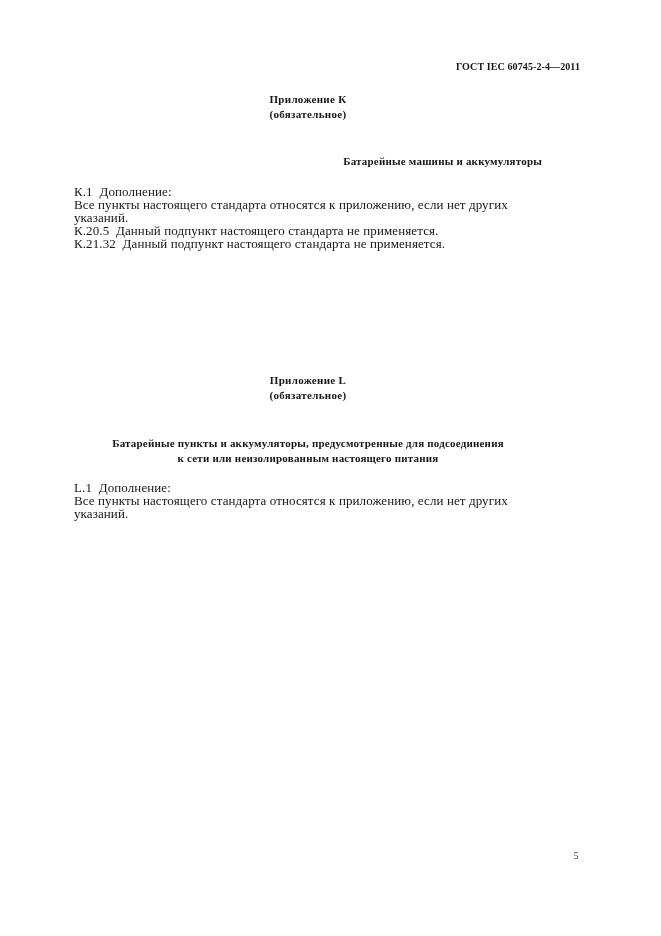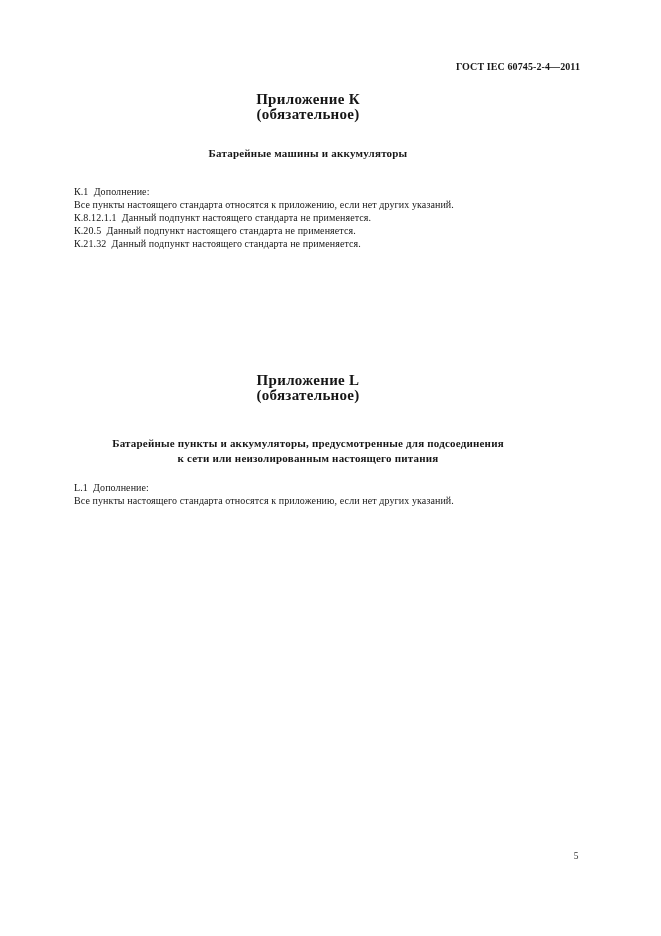--- a/index.html
+++ b/index.html
@@ -24,36 +24,36 @@
     letter-spacing: 0.1px;
     white-space: pre;
   }
   .centered {
     position: absolute;
     left: 74px;
     width: 468px;
     text-align: center;
   }
   .annex-label {
-    font-size: 15px;
+    font-size: 11px;
     font-weight: bold;
     line-height: 15px;
     letter-spacing: 0.3px;
   }
   .section-title {
     font-size: 11px;
     font-weight: bold;
     line-height: 15px;
     letter-spacing: 0.2px;
   }
   .body-block {
     position: absolute;
     left: 74px;
     width: 490px;
-    font-size: 10px;
+    font-size: 13px;
     line-height: 13px;
     letter-spacing: 0.1px;
   }
   .line { white-space: pre-wrap; }
   .page-number {
     position: absolute;
     top: 850px;
     left: 570px;
     width: 12px;
     text-align: center;
@@ -68,26 +68,25 @@
 <div class="page">
 
   <div class="doc-header">ГОСТ IEC 60745-2-4—2011</div>
 
   <section>
     <div class="centered annex-label" style="top:92px;">
       <div>Приложение К</div>
       <div>(обязательное)</div>
     </div>
 
-    <div class="centered section-title" style="top:146px;">Батарейные машины и аккумуляторы</div>
+    <div class="centered section-title" style="top:154px;text-align:right;">Батарейные машины и аккумуляторы</div>
 
     <div class="body-block" style="top:185px;">
       <div class="line">К.1  Дополнение:</div>
       <div class="line">Все пункты настоящего стандарта относятся к приложению, если нет других указаний.</div>
-      <div class="line">К.8.12.1.1  Данный подпункт настоящего стандарта не применяется.</div>
       <div class="line">К.20.5  Данный подпункт настоящего стандарта не применяется.</div>
       <div class="line">К.21.32  Данный подпункт настоящего стандарта не применяется.</div>
     </div>
   </section>
 
   <section>
     <div class="centered annex-label" style="top:373px;">
       <div>Приложение L</div>
       <div>(обязательное)</div>
     </div>

